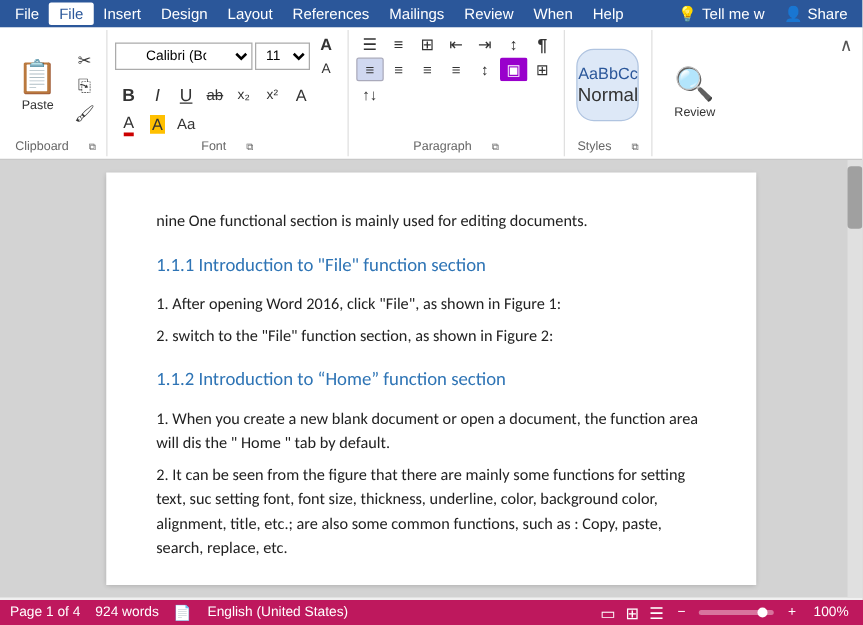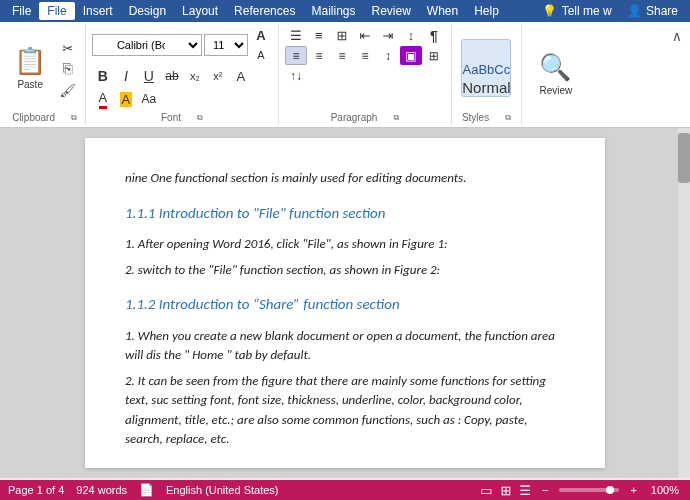--- a/index.html
+++ b/index.html
@@ -107,23 +107,23 @@
       cursor: pointer; border-radius: 2px;
       font-size: 12px; color: #333;
       border: 1px solid transparent;
     }
     .font-btn.bold { font-weight: bold; }
     .font-btn.italic { font-style: italic; }
     .font-btn.underline { text-decoration: underline; }
 
     .styles-big {
       display: flex; flex-direction: column; align-items: center;
-      justify-content: flex-end; width: 50px; height: 58px;
+      justify-content: center; width: 50px; height: 58px;
       background: #dde8f7; border: 1px solid #b0c4e0;
-      border-radius: 3px; cursor: pointer; font-size: 10px; color: #333;
+      border-radius: 14px; cursor: pointer; font-size: 10px; color: #333;
     }
 
     .editing-big {
       display: flex; flex-direction: column; align-items: center;
       justify-content: center; width: 52px; height: 58px;
       cursor: pointer; font-size: 10px; color: #333; gap: 2px;
     }
 
     .expand-icon { font-size: 8px; cursor: pointer; }
 
@@ -357,29 +357,29 @@
       <div class="ribbon-group-label">
         <span style="font-size:10px; color:#666;"></span>
       </div>
     </div>
 
     <div style="margin-left:auto; padding:2px 4px; cursor:pointer; font-size:14px; color:#555; align-self:flex-start; margin-top:2px;">∧</div>
 
   </div>
 </div>
 
-<div class="doc-area" style="height: calc(500px - 22px - 108px - 20px); position:relative;font-style:italic;">
+<div class="doc-area" style="height: calc(500px - 22px - 108px - 20px); position:relative;">
   <div class="doc-page">
     <p class="doc-para">nine One functional section is mainly used for editing documents.</p>
 
     <h2 class="doc-heading">1.1.1 Introduction to "File" function section</h2>
     <p class="doc-para">1. After opening Word 2016, click "File", as shown in Figure 1:</p>
     <p class="doc-para">2. switch to the "File" function section, as shown in Figure 2:</p>
 
-    <h2 class="doc-heading">1.1.2 Introduction to “Share” function section</h2>
+    <h2 class="doc-heading">1.1.2 Introduction to “Home” function section</h2>
     <p class="doc-para">1. When you create a new blank document or open a document, the function area will dis the " Home " tab by default.</p>
     <p class="doc-para">2. It can be seen from the figure that there are mainly some functions for setting text, suc setting font, font size, thickness, underline, color, background color, alignment, title, etc.; are also some common functions, such as : Copy, paste, search, replace, etc.</p>
   </div>
 
   <div style="position:absolute; right:0; top:0; width:12px; height:100%; background:#e0e0e0;">
     <div style="width:12px; height:50px; background:#a0a0a0; border-radius:3px; margin-top:5px;"></div>
   </div>
 </div>
 
 <div class="status-bar">

